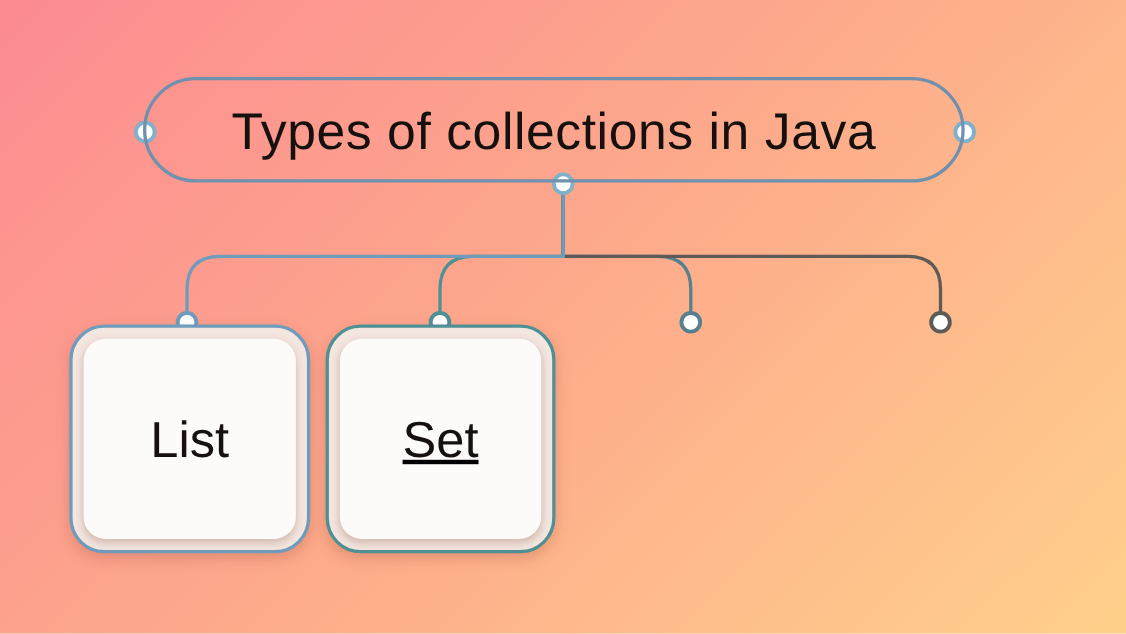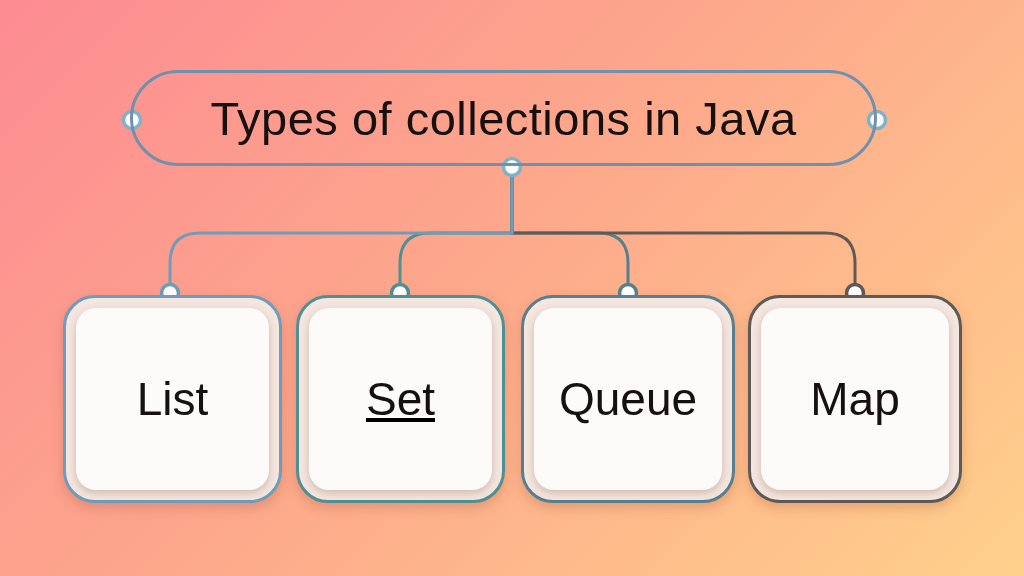--- a/index.html
+++ b/index.html
@@ -72,25 +72,15 @@
       <span class="card-label">List</span>
     </div>
   </div>
 
   <div class="card card-set">
     <div class="card-inner">
       <span class="card-label">Set</span>
     </div>
   </div>
 
-  <div class="card card-queue">
-    <div class="card-inner">
-      <span class="card-label">Queue</span>
-    </div>
-  </div>
 
-  <div class="card card-map">
-    <div class="card-inner">
-      <span class="card-label">Map</span>
-    </div>
-  </div>
 
 </div>
 
 </body></html>

